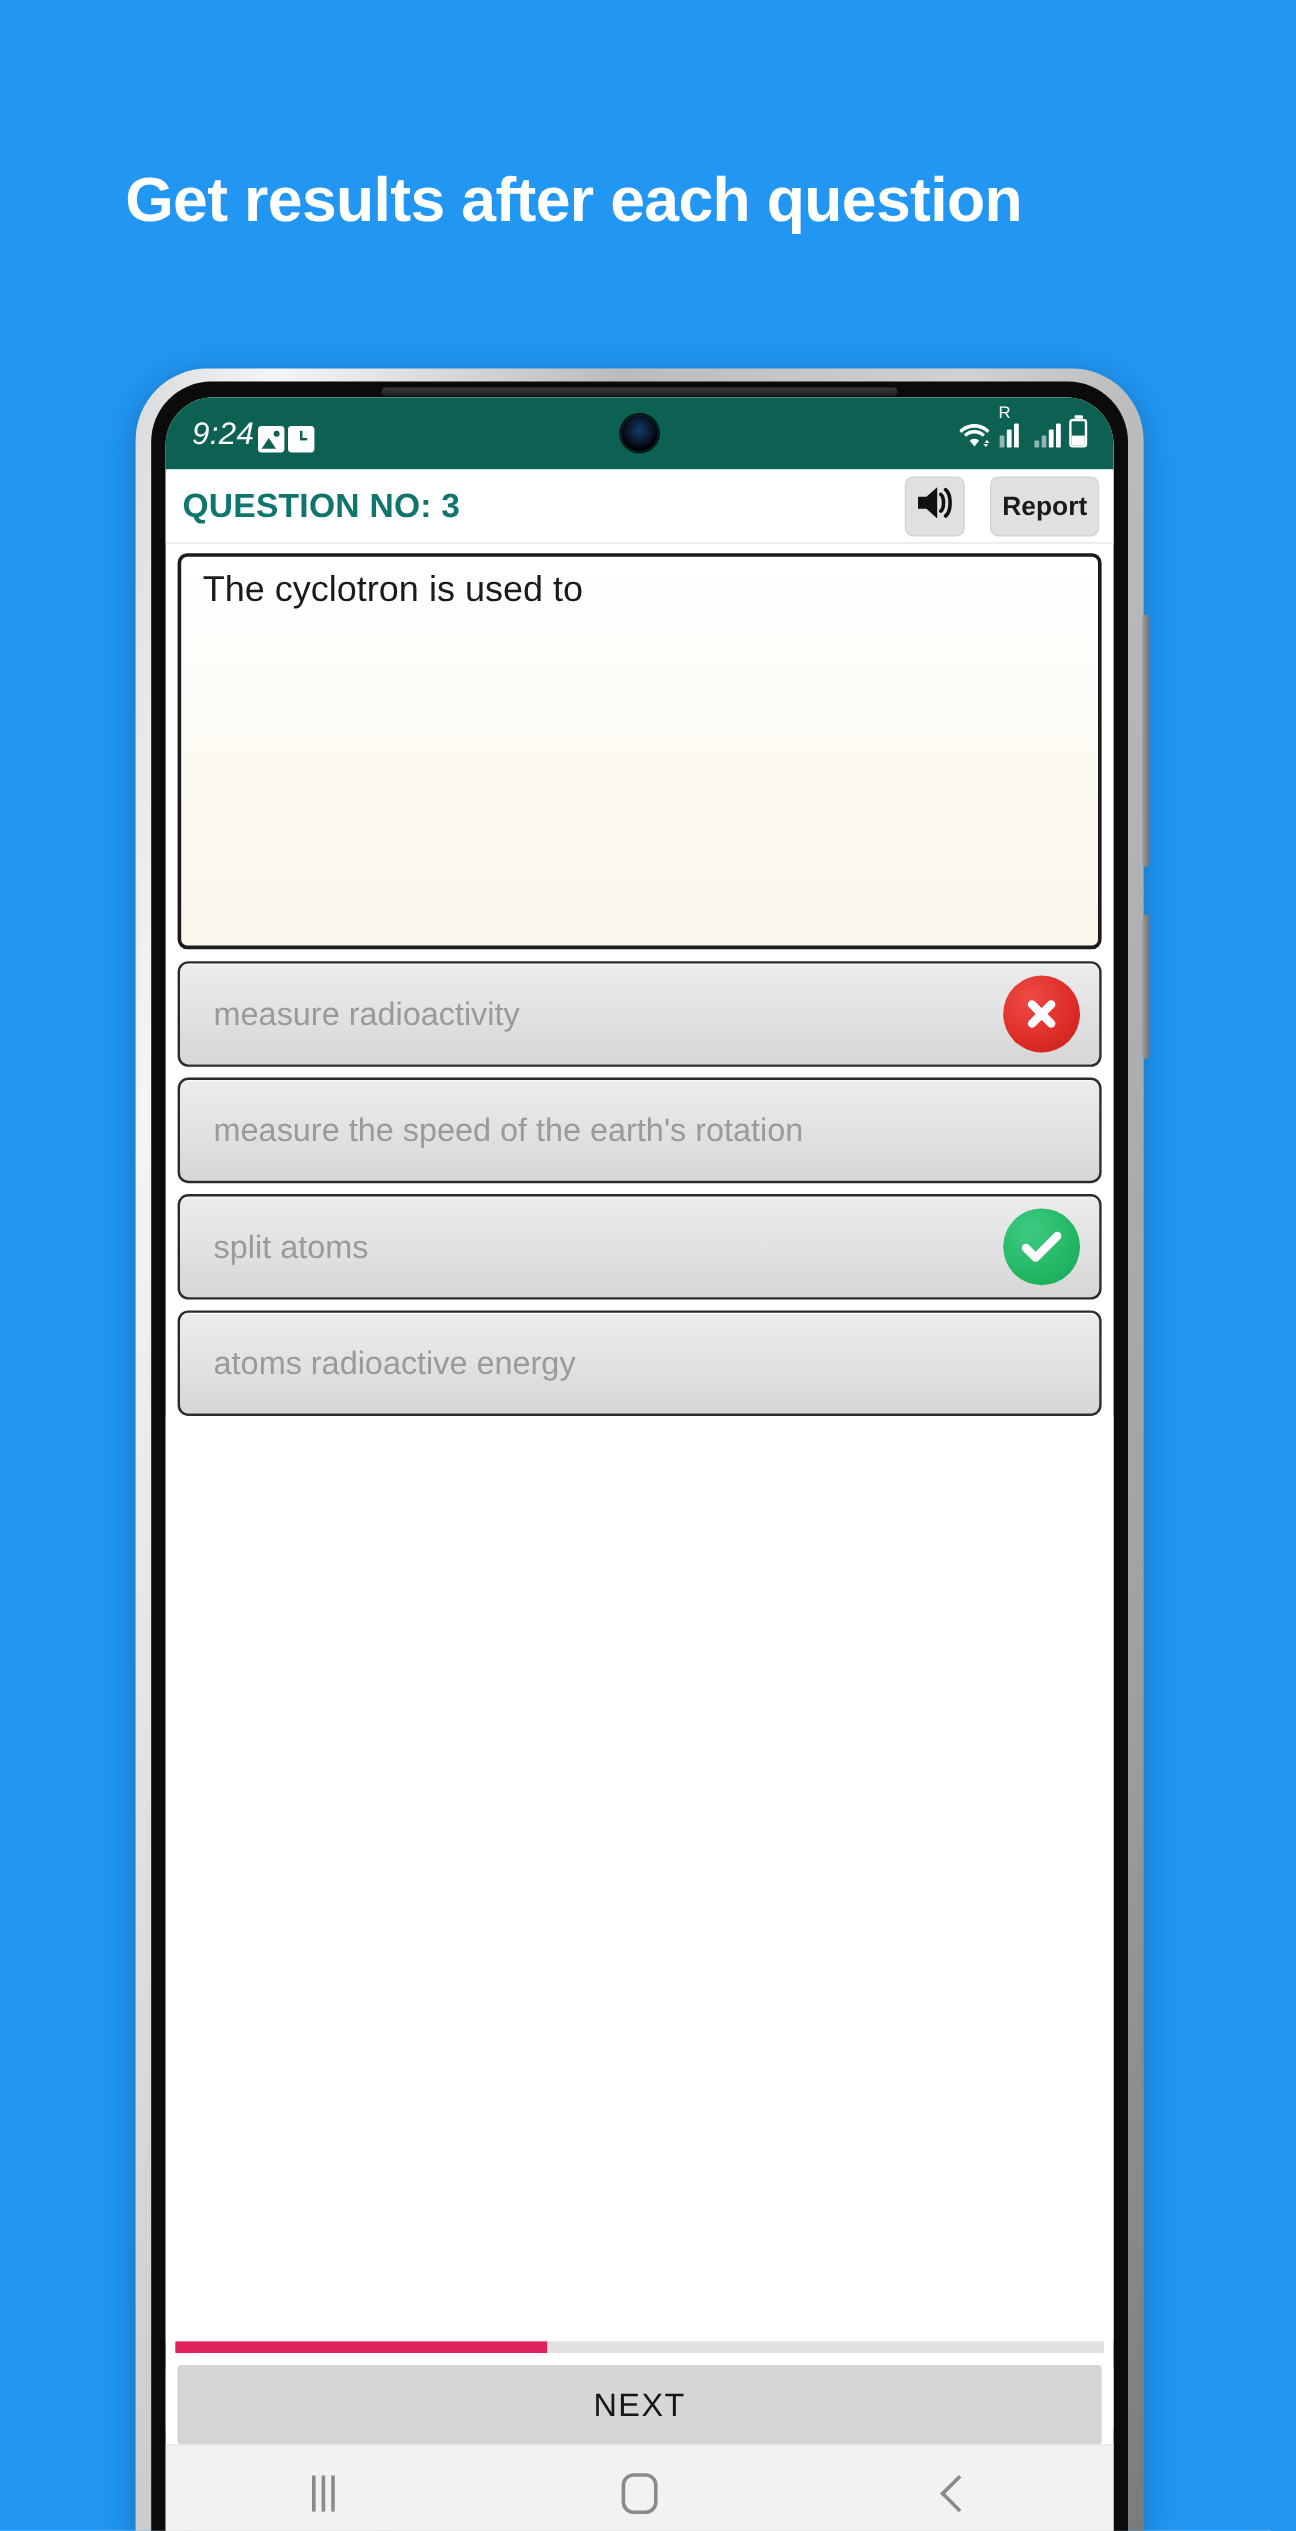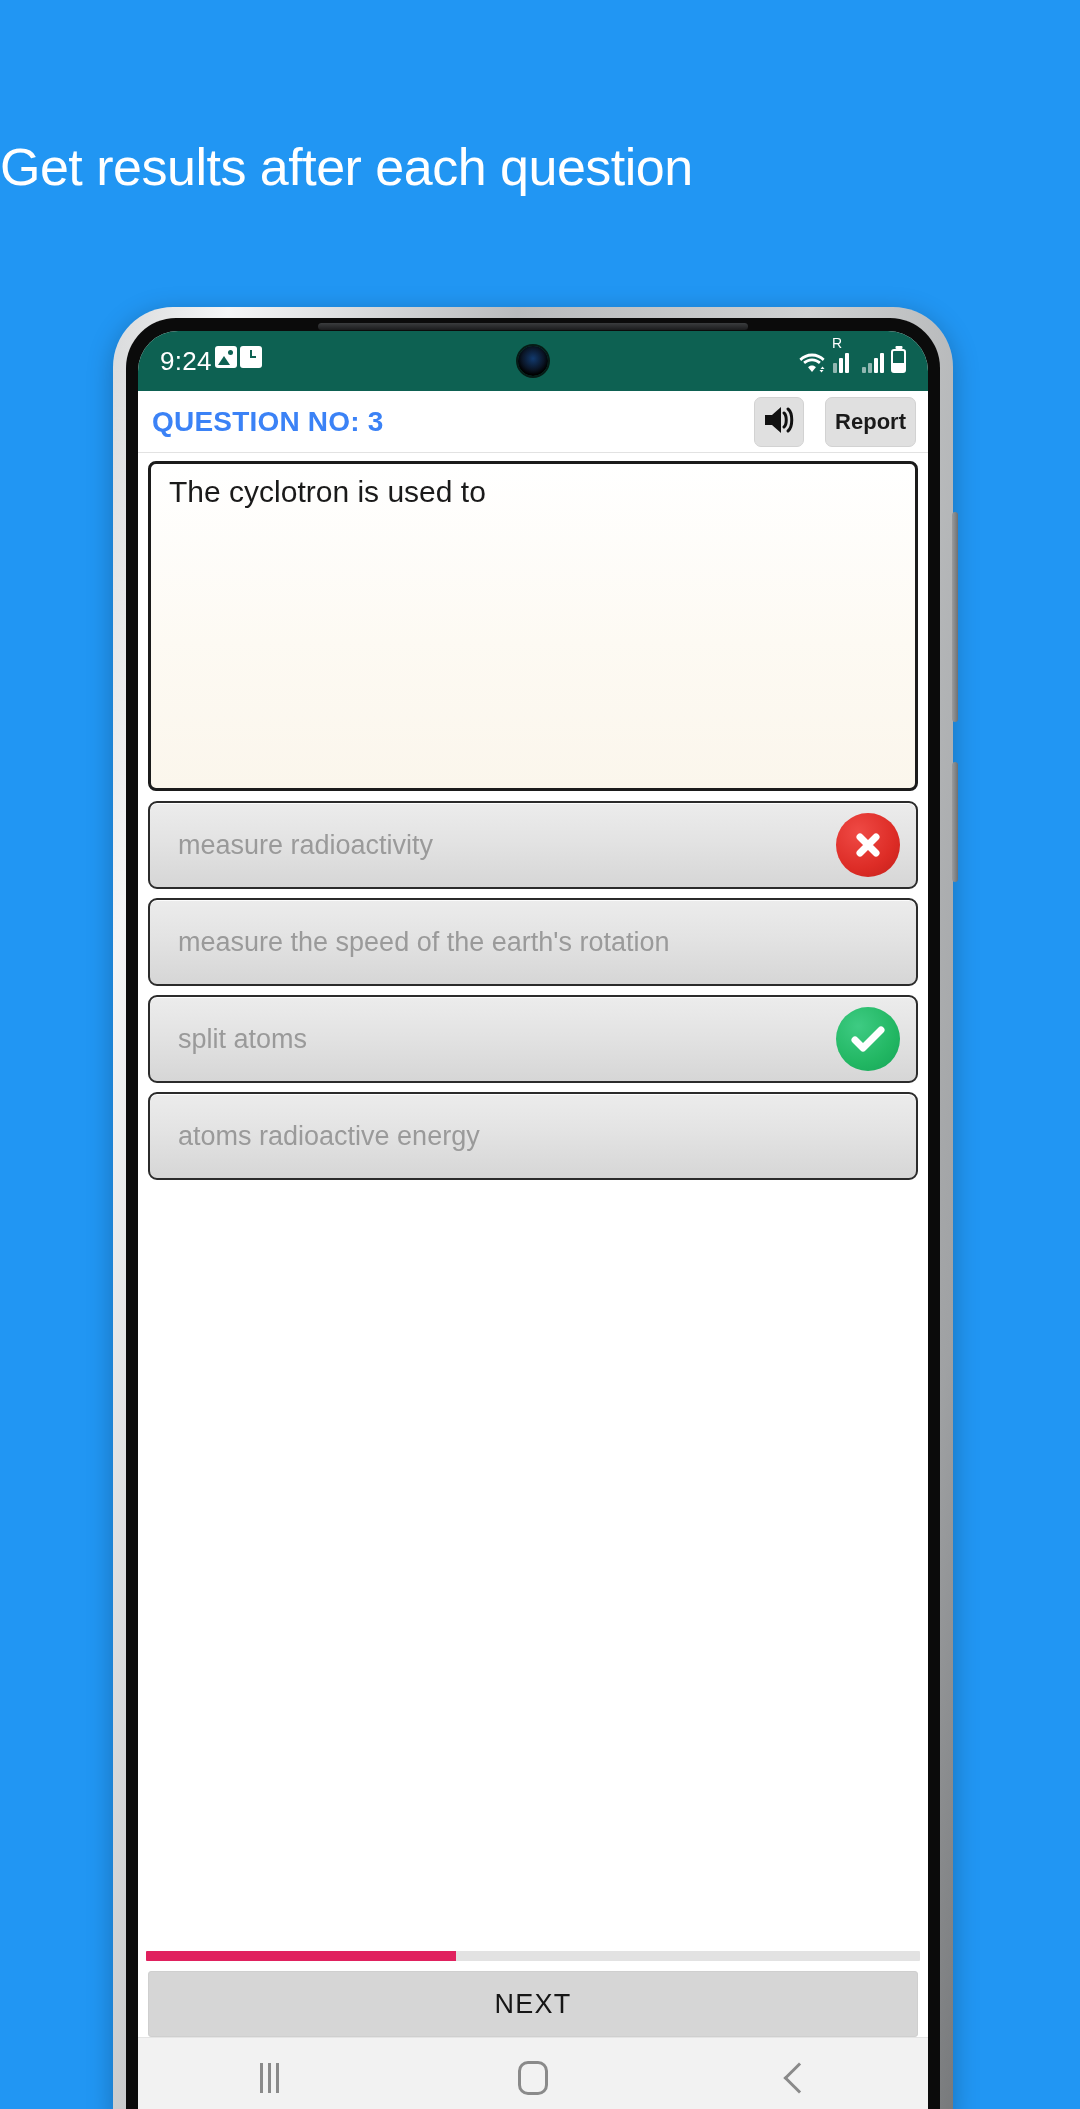--- a/index.html
+++ b/index.html
@@ -8,24 +8,24 @@
     background:#2196f3;
     font-family:"Liberation Sans", sans-serif;
     position:relative;
     overflow:hidden;
   }
 
   
   .headline {
     position:absolute;
     top:138px; left:0; width:956px;
-    text-align:left;
+    text-align:center;
     color:#ffffff;
     font-size:52px;
-    font-weight:400;
+    font-weight:700;
     letter-spacing:-0.5px;
     line-height:1.15;
   }
 
   
   .phone-frame {
     position:absolute;
     left:113px; top:307px;
     width:840px; height:1810px;
     border-radius:60px 60px 0 0;
@@ -74,21 +74,21 @@
     position:relative;
     height:60px;
     background:#0d6152;
     color:#ffffff;
     display:flex;
     align-items:center;
     padding:0 22px;
     flex:none;
     font-size:25px;
   }
-  .sb-left { display:flex; align-items:flex-start; gap:3px; }
+  .sb-left { display:flex; align-items:flex-end; gap:3px;font-style:italic; }
   .sb-time { font-size:26px; font-weight:400; letter-spacing:0.3px; }
   .sb-ico {
     width:22px; height:22px;
     border-radius:3px;
     background:#ffffff;
     position:relative;
     display:inline-block;
   }
   .sb-ico.photo::after{
     content:"";
@@ -162,21 +162,21 @@
     flex:none;
     height:62px;
     background:#ffffff;
     display:flex; align-items:center;
     padding:0 12px 0 14px;
     border-bottom:1px solid #e2e2e2;
   }
   .q-title {
     font-size:28px;
     font-weight:700;
-    color:#3b82f6;
+    color:#0f766e;
     letter-spacing:0.2px;
   }
   .hdr-actions { margin-left:auto; display:flex; gap:21px; }
   .icon-btn {
     width:50px; height:50px;
     background:#e0e0e0;
     border-radius:7px;
     display:flex; align-items:center; justify-content:center;
     border:1px solid #d2d2d2;
   }

